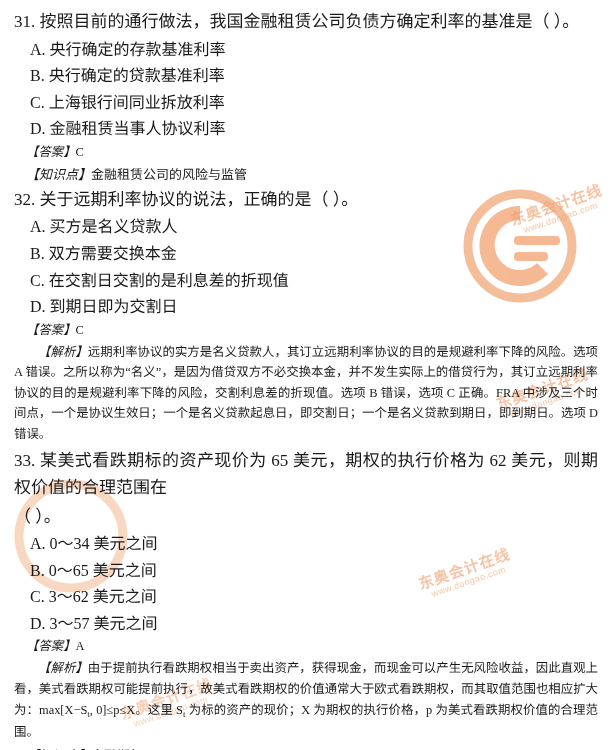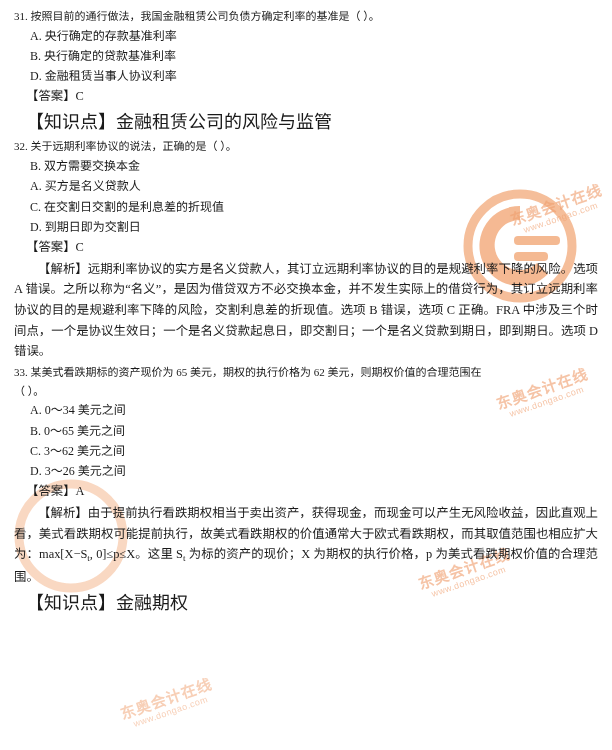--- a/index.html
+++ b/index.html
@@ -16,55 +16,56 @@
     color: #1a1a1a;
   }
   #page {
     position: absolute;
     inset: 0;
     padding: 8px 14px 0 14px;
     box-sizing: border-box;
     z-index: 3;
   }
   .q-line {
-    font-size: 11px;
+    font-size: 17px;
     line-height: 1.62;
     margin: 0 0 1px 0;
     text-align: justify;
   }
   .q-stem {
     text-indent: 0;
   }
   .opt {
-    font-size: 12px;
+    font-size: 16px;
     line-height: 1.6;
     margin: 0 0 1px 0;
     padding-left: 16px;
   }
   .ans {
     font-size: 12.4px;
     line-height: 1.6;
     margin: 0 0 1px 0;
     padding-left: 12px;
   }
   .blk {
     font-size: 12.4px;
     line-height: 1.66;
     margin: 0 0 2px 0;
     text-align: justify;
     text-indent: 24px;
   }
   .kp {
-    font-size: 18px;
+    font-size: 13px;
     line-height: 1.62;
     margin: 0 0 1px 0;
     padding-left: 12px;
   }
   .tag {
     letter-spacing: 0;
+    font-style: italic;
   }
   .cont {
     text-indent: 0;
   }
   sub {
     font-size: 9px;
   }
 
   
   .wm {
@@ -137,35 +138,36 @@
 <div class="wm wm-text wm-e" style="opacity:.5">
   <div class="l1">东奥会计在线</div>
   <div class="l2">www.dongao.com</div>
 </div>
 
 <div id="page">
 
   <p class="q-line q-stem">31. 按照目前的通行做法，我国金融租赁公司负债方确定利率的基准是（      ）。</p>
   <p class="opt">A. 央行确定的存款基准利率</p>
   <p class="opt">B. 央行确定的贷款基准利率</p>
+  <p class="opt">C. 上海银行间同业拆放利率</p>
   <p class="opt">D. 金融租赁当事人协议利率</p>
   <p class="ans"><span class="tag">【答案】</span><span>C</span></p>
   <p class="kp"><span class="tag">【知识点】</span><span>金融租赁公司的风险与监管</span></p>
 
   <p class="q-line q-stem">32. 关于远期利率协议的说法，正确的是（      ）。</p>
+  <p class="opt">A. 买方是名义贷款人</p>
   <p class="opt">B. 双方需要交换本金</p>
-  <p class="opt">A. 买方是名义贷款人</p>
   <p class="opt">C. 在交割日交割的是利息差的折现值</p>
   <p class="opt">D. 到期日即为交割日</p>
   <p class="ans"><span class="tag">【答案】</span><span>C</span></p>
   <p class="blk"><span class="tag">【解析】</span><span>远期利率协议的实方是名义贷款人，其订立远期利率协议的目的是规避利率下降的风险。选项 A 错误。之所以称为“名义”，是因为借贷双方不必交换本金，并不发生实际上的借贷行为，其订立远期利率协议的目的是规避利率下降的风险，交割利息差的折现值。选项 B 错误，选项 C 正确。FRA 中涉及三个时间点，一个是协议生效日；一个是名义贷款起息日，即交割日；一个是名义贷款到期日，即到期日。选项 D 错误。</span></p>
 
   <p class="q-line q-stem">33. 某美式看跌期标的资产现价为 65 美元，期权的执行价格为 62 美元，则期权价值的合理范围在</p>
   <p class="q-line cont">（      ）。</p>
   <p class="opt">A. 0～34 美元之间</p>
   <p class="opt">B. 0～65 美元之间</p>
   <p class="opt">C. 3～62 美元之间</p>
-  <p class="opt">D. 3～26 美元之间</p>
+  <p class="opt">D. 3～57 美元之间</p>
   <p class="ans"><span class="tag">【答案】</span><span>A</span></p>
   <p class="blk"><span class="tag">【解析】</span><span>由于提前执行看跌期权相当于卖出资产，获得现金，而现金可以产生无风险收益，因此直观上看，美式看跌期权可能提前执行，故美式看跌期权的价值通常大于欧式看跌期权，而其取值范围也相应扩大为：max[X−S</span><sub>t</sub><span>, 0]≤p≤X。这里 S</span><sub>t</sub><span> 为标的资产的现价；X 为期权的执行价格，p 为美式看跌期权价值的合理范围。</span></p>
   <p class="kp"><span class="tag">【知识点】</span><span>金融期权</span></p>
 
 </div>
 
 </body></html>

